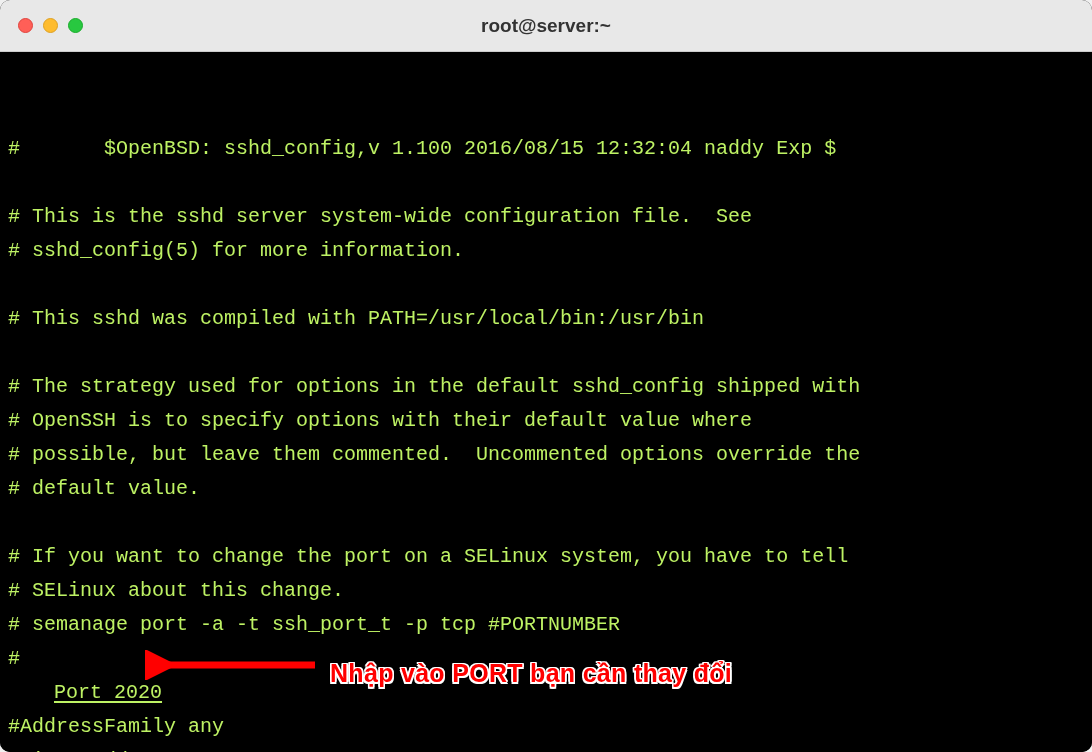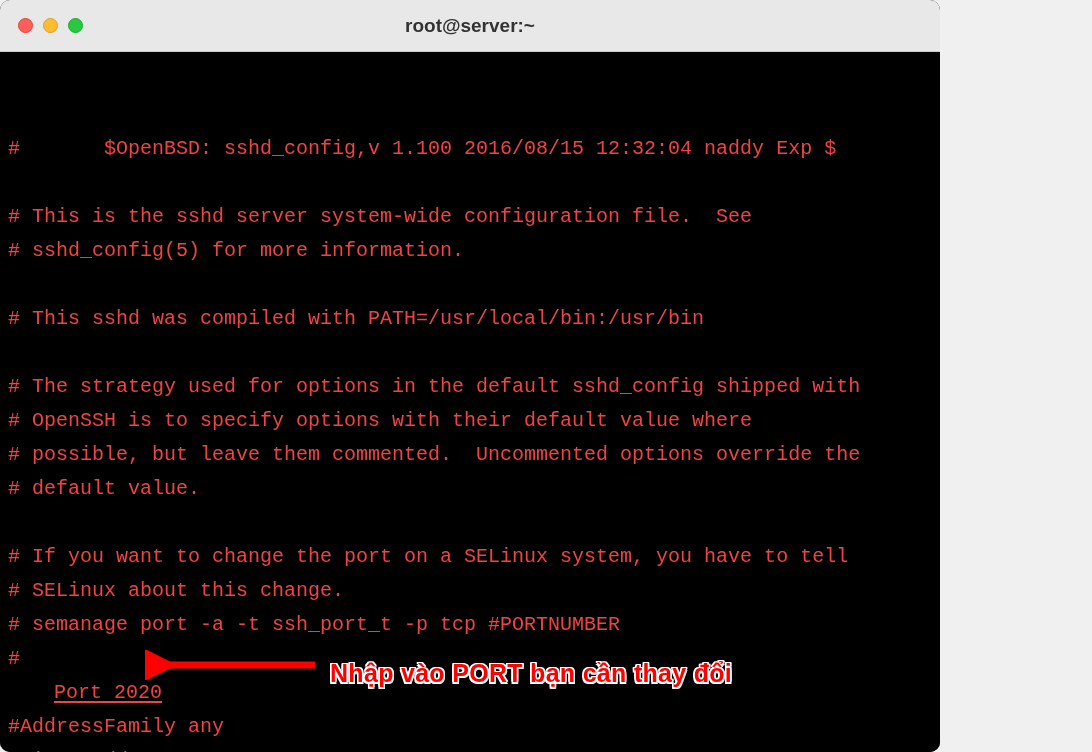--- a/index.html
+++ b/index.html
@@ -8,21 +8,21 @@
       box-sizing: border-box;
     }
     body {
       width: 1092px;
       height: 752px;
       font-family: Menlo, Monaco, "Courier New", monospace;
       background: #f0f0f0;
       overflow: hidden;
     }
     .window {
-      width: 940px;
+      width: 1092px;
       height: 752px;
       background: #000;
       border-radius: 10px;
       overflow: hidden;
       display: flex;
       flex-direction: column;
     }
     .titlebar {
       height: 52px;
       background: #e8e8e8;
@@ -59,21 +59,21 @@
       background: #000;
       padding: 12px 8px;
       font-size: 20px;
       line-height: 1.7;
       color: #00ff41;
       white-space: pre;
       position: relative;
       overflow: hidden;
     }
     .config-line {
-      color: #ef4444;
+      color: #bef264;
       display: block;
     }
     .port-line {
       text-decoration: underline;
       text-underline-offset: 3px;
       margin-left: 46px;
     }
     .annotation-arrow {
       position: absolute;
       left: 145px;

